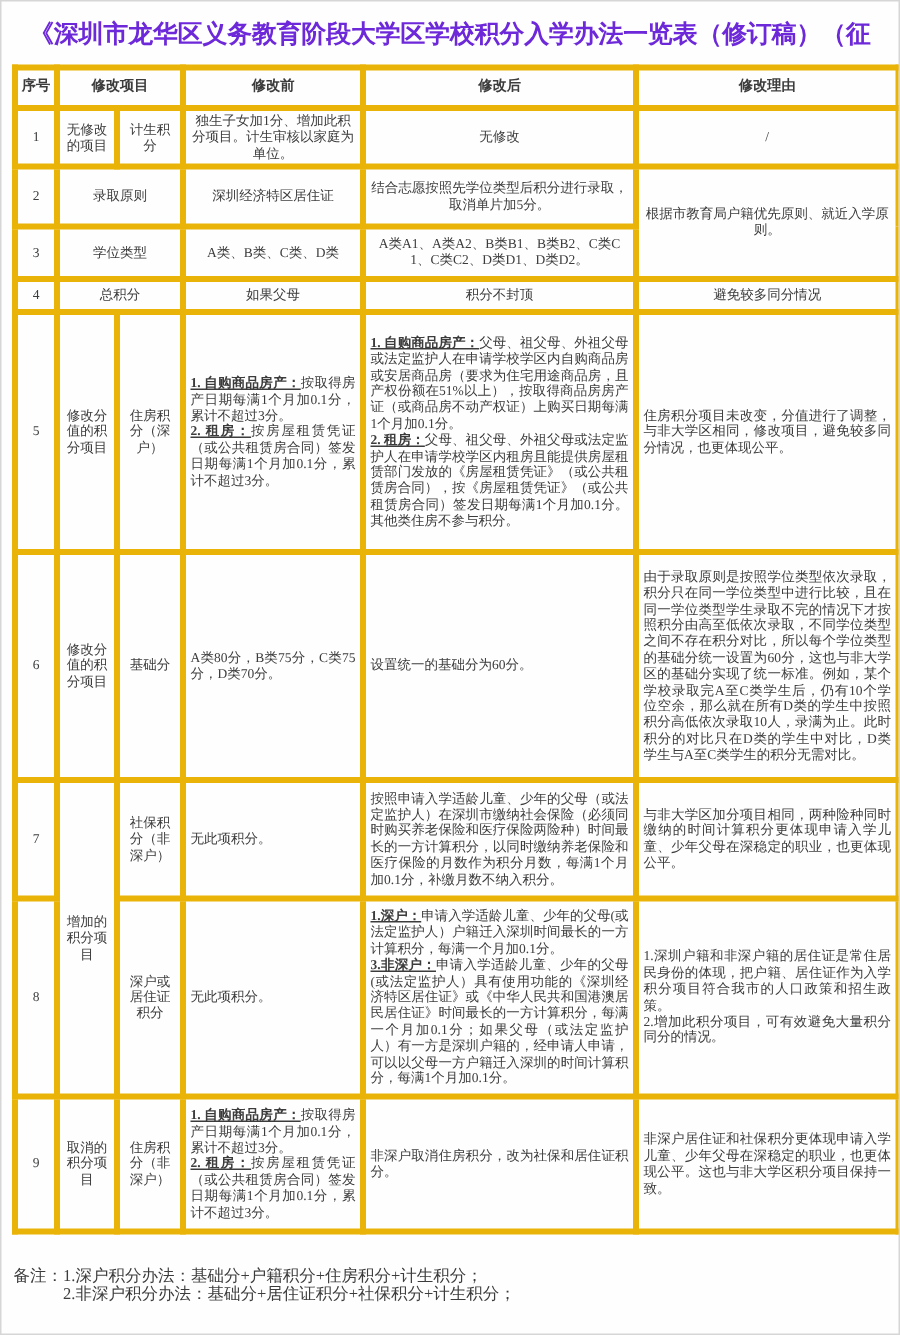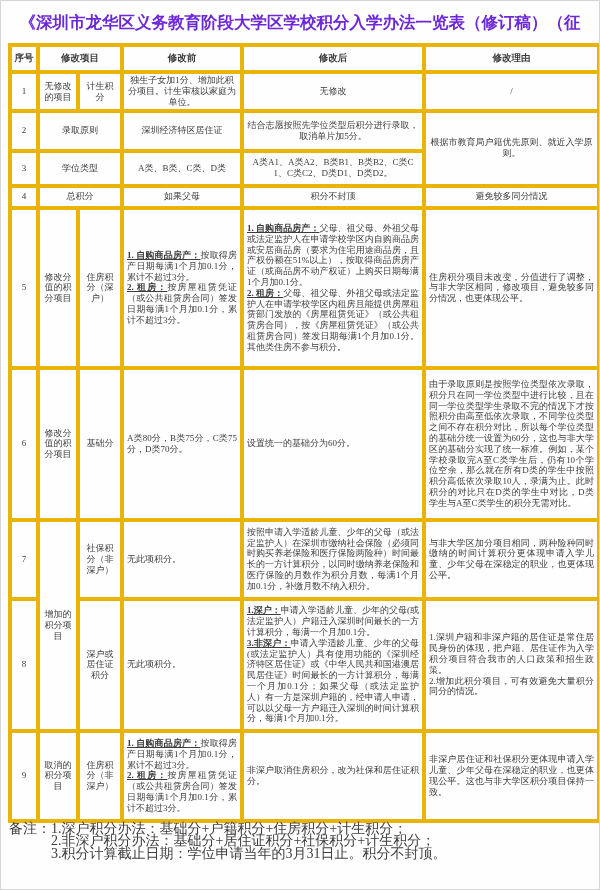--- a/index.html
+++ b/index.html
@@ -52,22 +52,22 @@
   tr.h-r1{height:33px;}
   tr.h-r2{height:40px;}
   tr.h-r3{height:35px;}
   tr.h-r4{height:22px;}
   tr.h-r5{height:160px;}
   tr.h-r6{height:152px;}
   tr.h-r7{height:79px;}
   tr.h-r8{height:132px;}
   tr.h-r9{height:90px;}
   .notes{
-    margin:0 6px 0 8px;
-    font-size:14px;
+    margin:22px 6px 0 8px;
+    font-size:11px;
     line-height:12.5px;
     display:flex;
     color:#3c3c3c;
   }
   .notes-label{white-space:nowrap;}
   .notes-lines div{margin:0;}
 </style>
 </head>
 <body>
 
@@ -187,17 +187,16 @@
       <td class="left">非深户居住证和社保积分更体现申请入学儿童、少年父母在深稳定的职业，也更体现公平。这也与非大学区积分项目保持一致。</td>
     </tr>
   </tbody>
     </table>
 
   <div class="notes">
     <span class="notes-label">备注：</span>
     <div class="notes-lines">
       <div>1.深户积分办法：基础分+户籍积分+住房积分+计生积分；</div>
       <div>2.非深户积分办法：基础分+居住证积分+社保积分+计生积分；</div>
-      <div>3.积分计算截止日期：学位申请当年的3月31日止。积分不封顶。</div>
     </div>
   </div>
 
 </div>
 
 </body></html>

